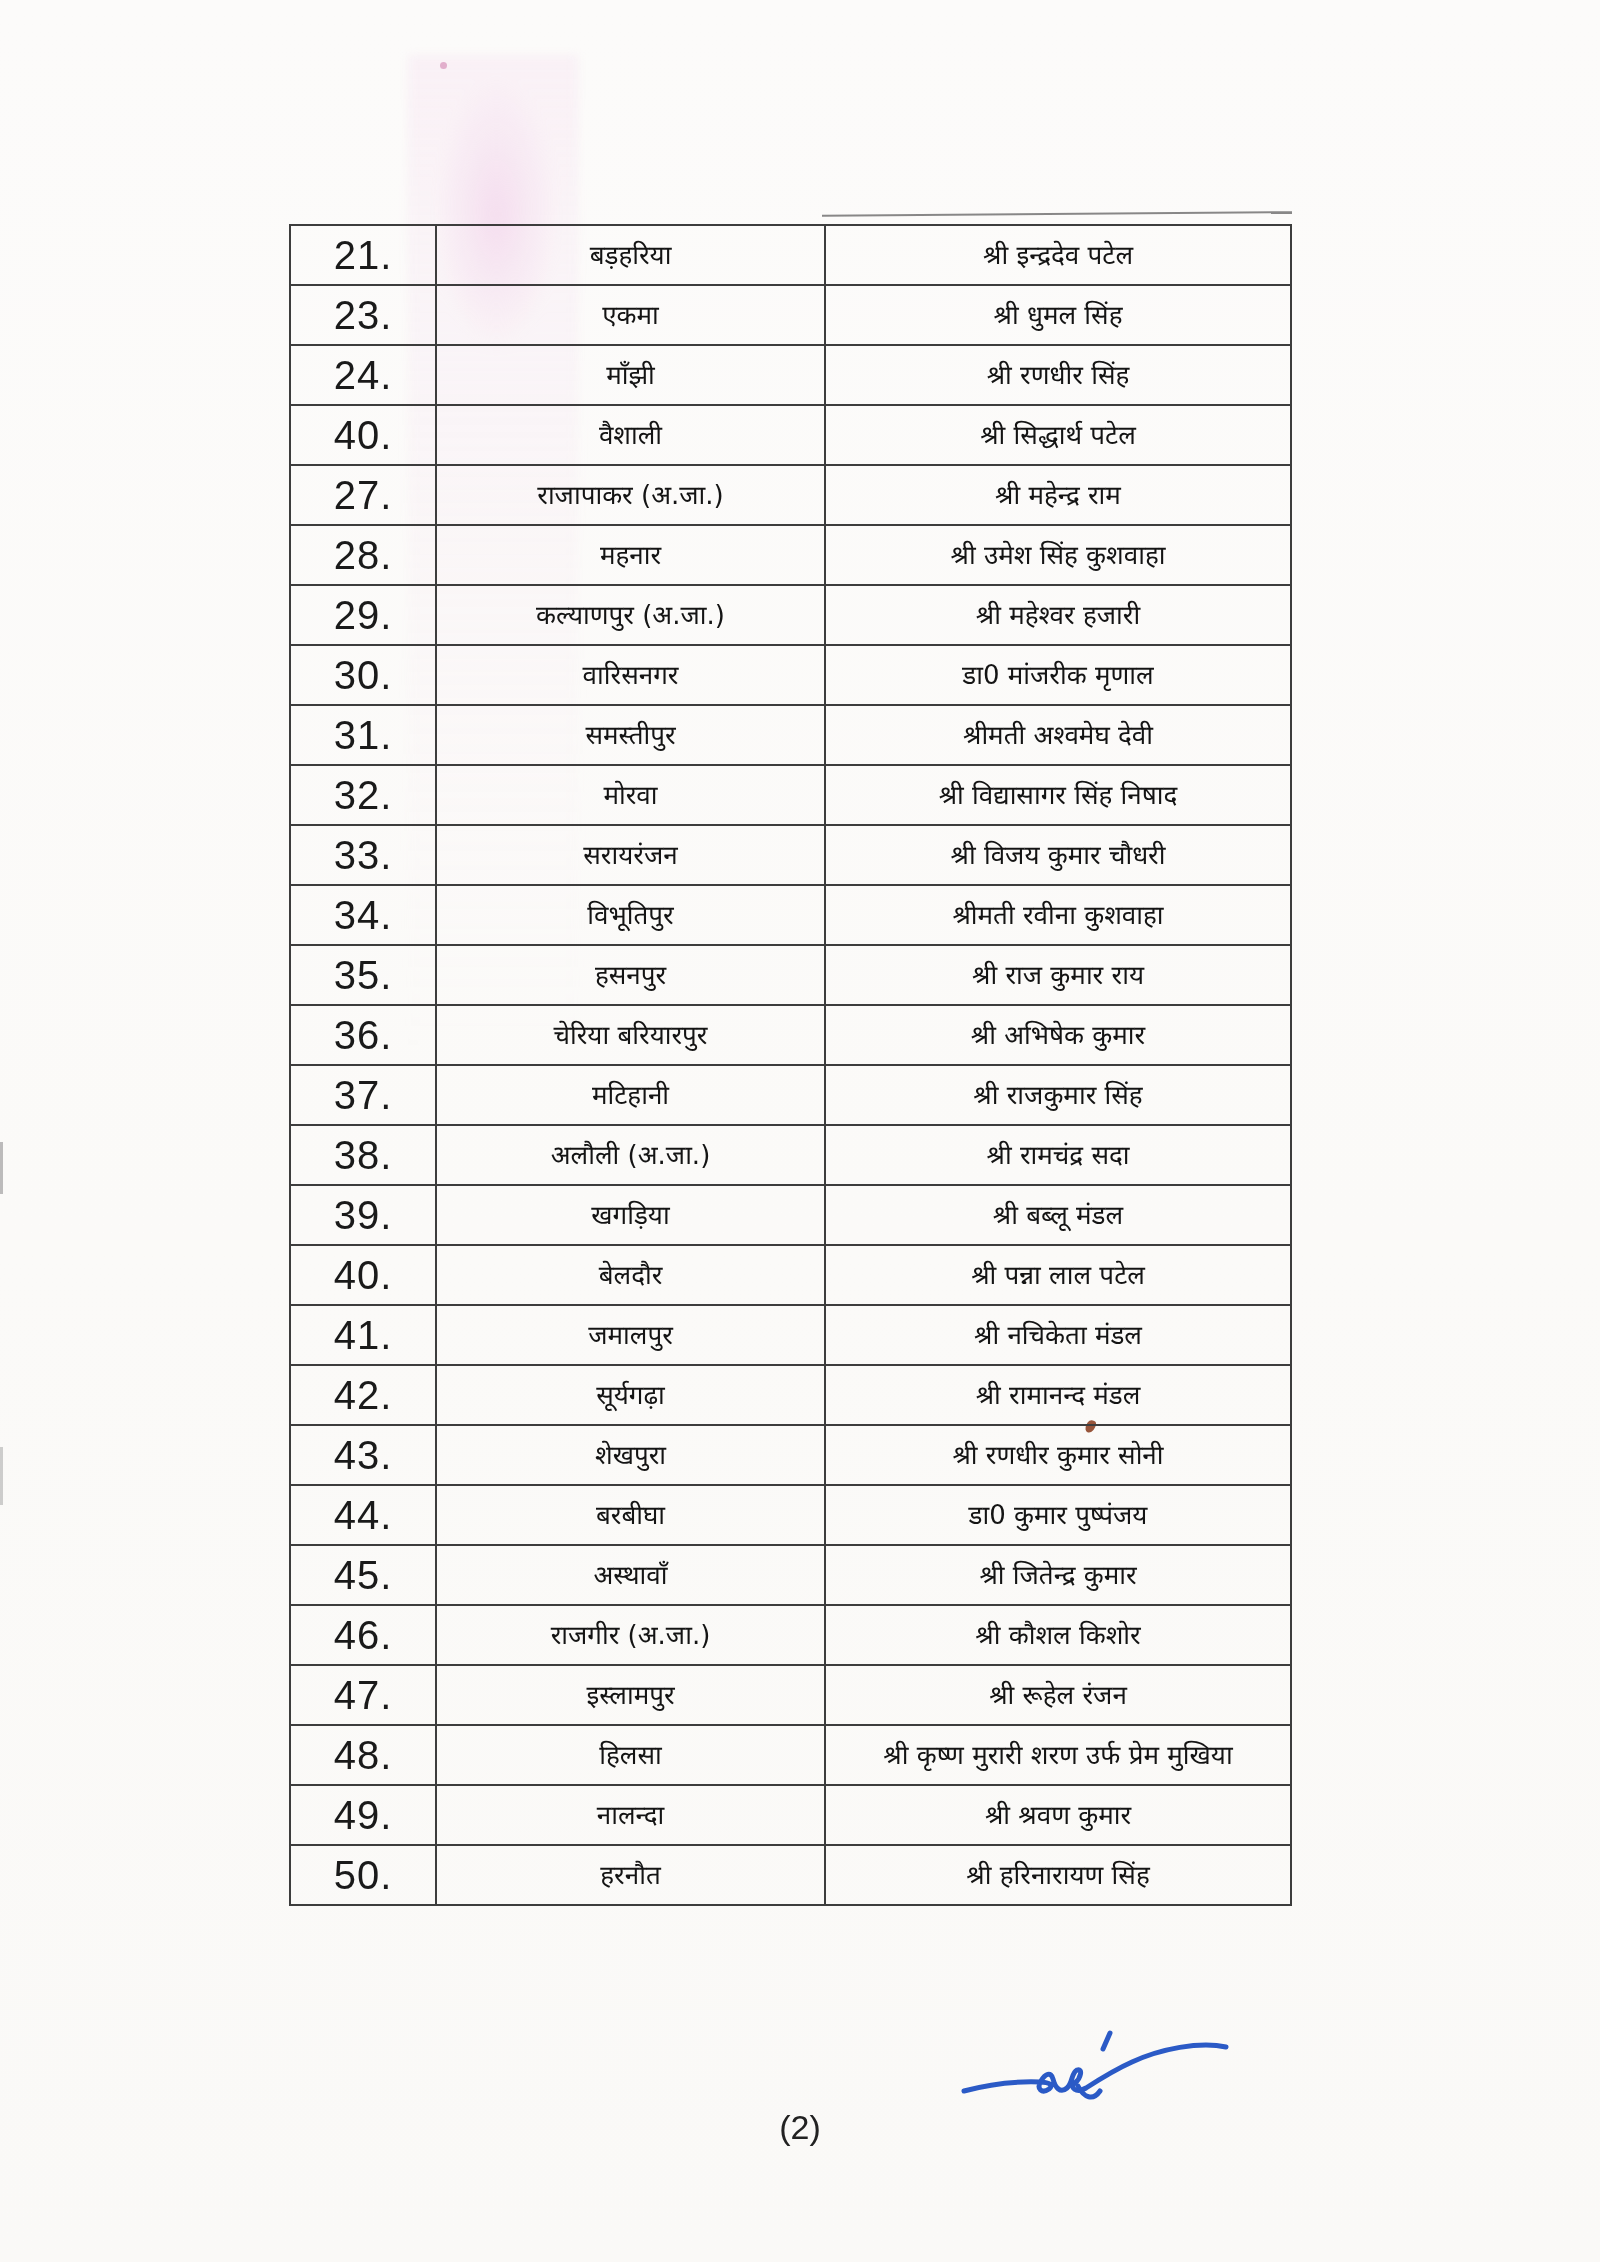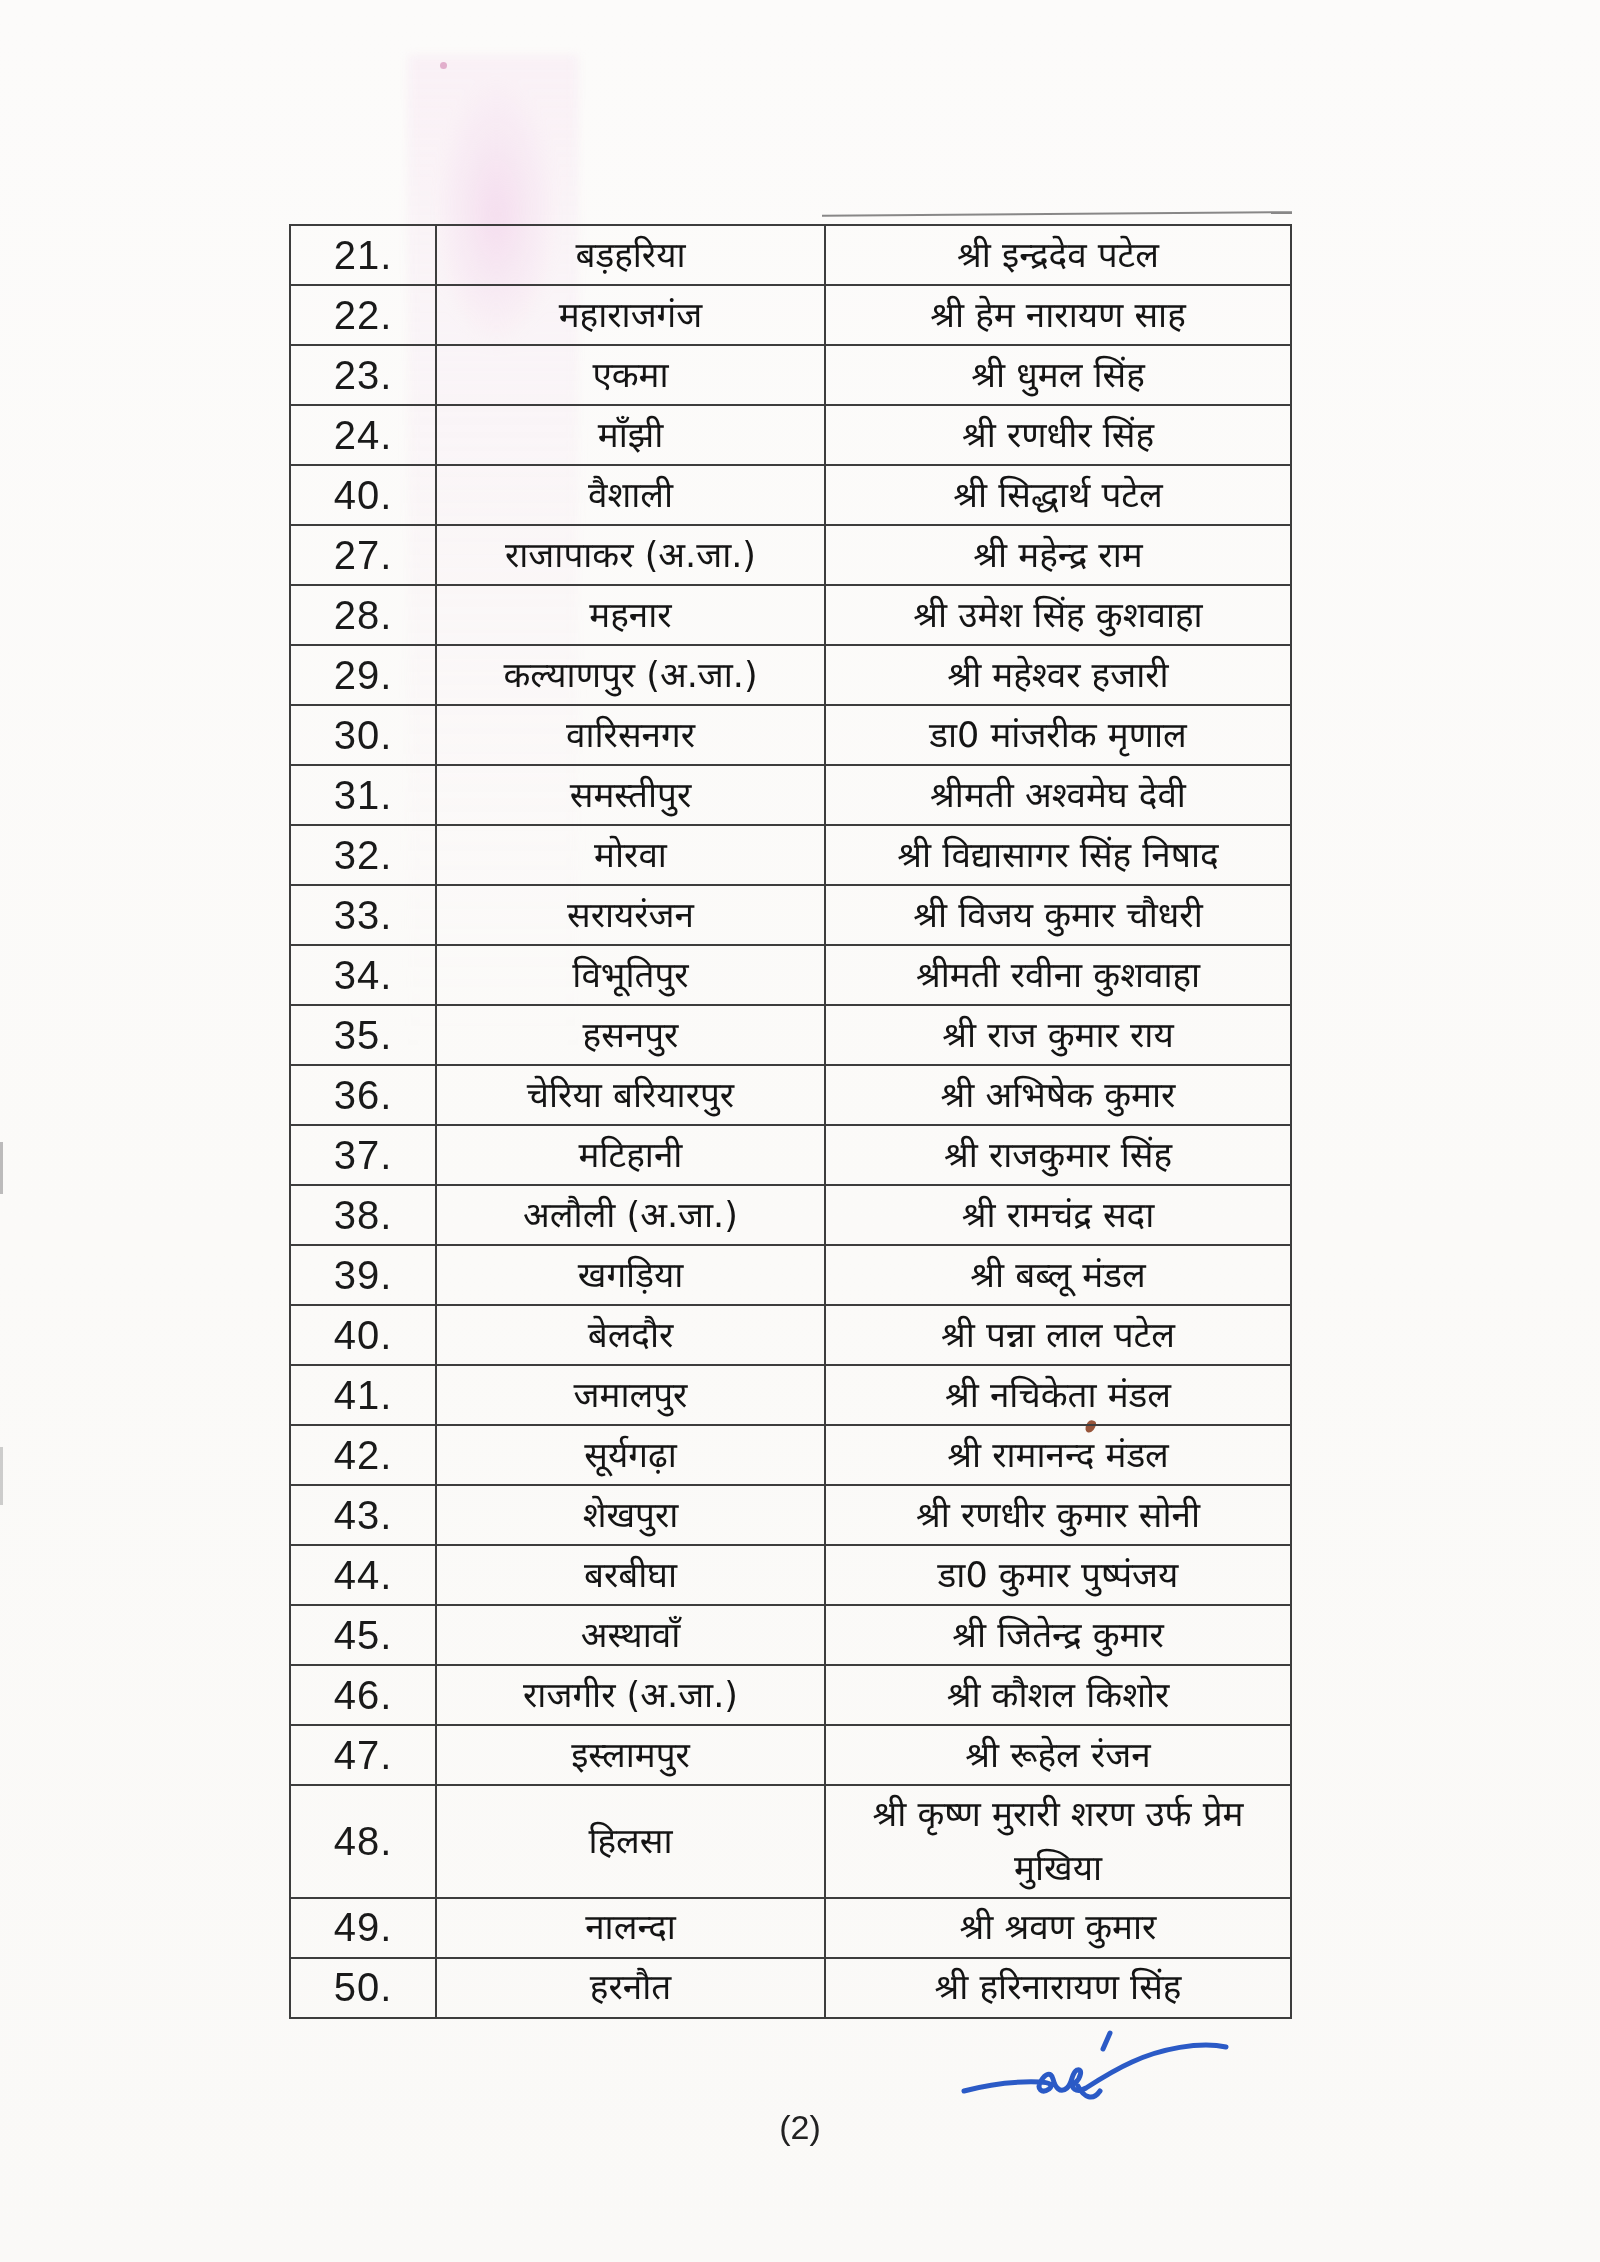--- a/index.html
+++ b/index.html
@@ -100,21 +100,21 @@
   }
   td.sn-cell {
     font-family: "Liberation Sans", sans-serif;
     font-size: 40px;
     letter-spacing: 1px;
     color: #1a1a1a;
     padding-top: 6px;
   }
   td.const-cell, td.member-cell {
     font-family: "DejaVu Sans", sans-serif;
-    font-size: 35px;
+    font-size: 26px;
     line-height: 1.55;
     color: #141414;
   }
 
   
   .signature {
     position: absolute;
     left: 952px;
     top: 2028px;
     width: 292px;
@@ -149,25 +149,20 @@
       <col style="width:389px">
       <col style="width:466px">
     </colgroup>
     <tbody>
     <tr>
       <td class="sn-cell">21.</td>
       <td class="const-cell">बड़हरिया</td>
       <td class="member-cell">श्री इन्द्रदेव पटेल</td>
     </tr>
 
-    <tr>
-      <td class="sn-cell">22.</td>
-      <td class="const-cell">महाराजगंज</td>
-      <td class="member-cell">श्री हेम नारायण साह</td>
-    </tr>
 
     <tr>
       <td class="sn-cell">23.</td>
       <td class="const-cell">एकमा</td>
       <td class="member-cell">श्री धुमल सिंह</td>
     </tr>
 
     <tr>
       <td class="sn-cell">24.</td>
       <td class="const-cell">माँझी</td>

